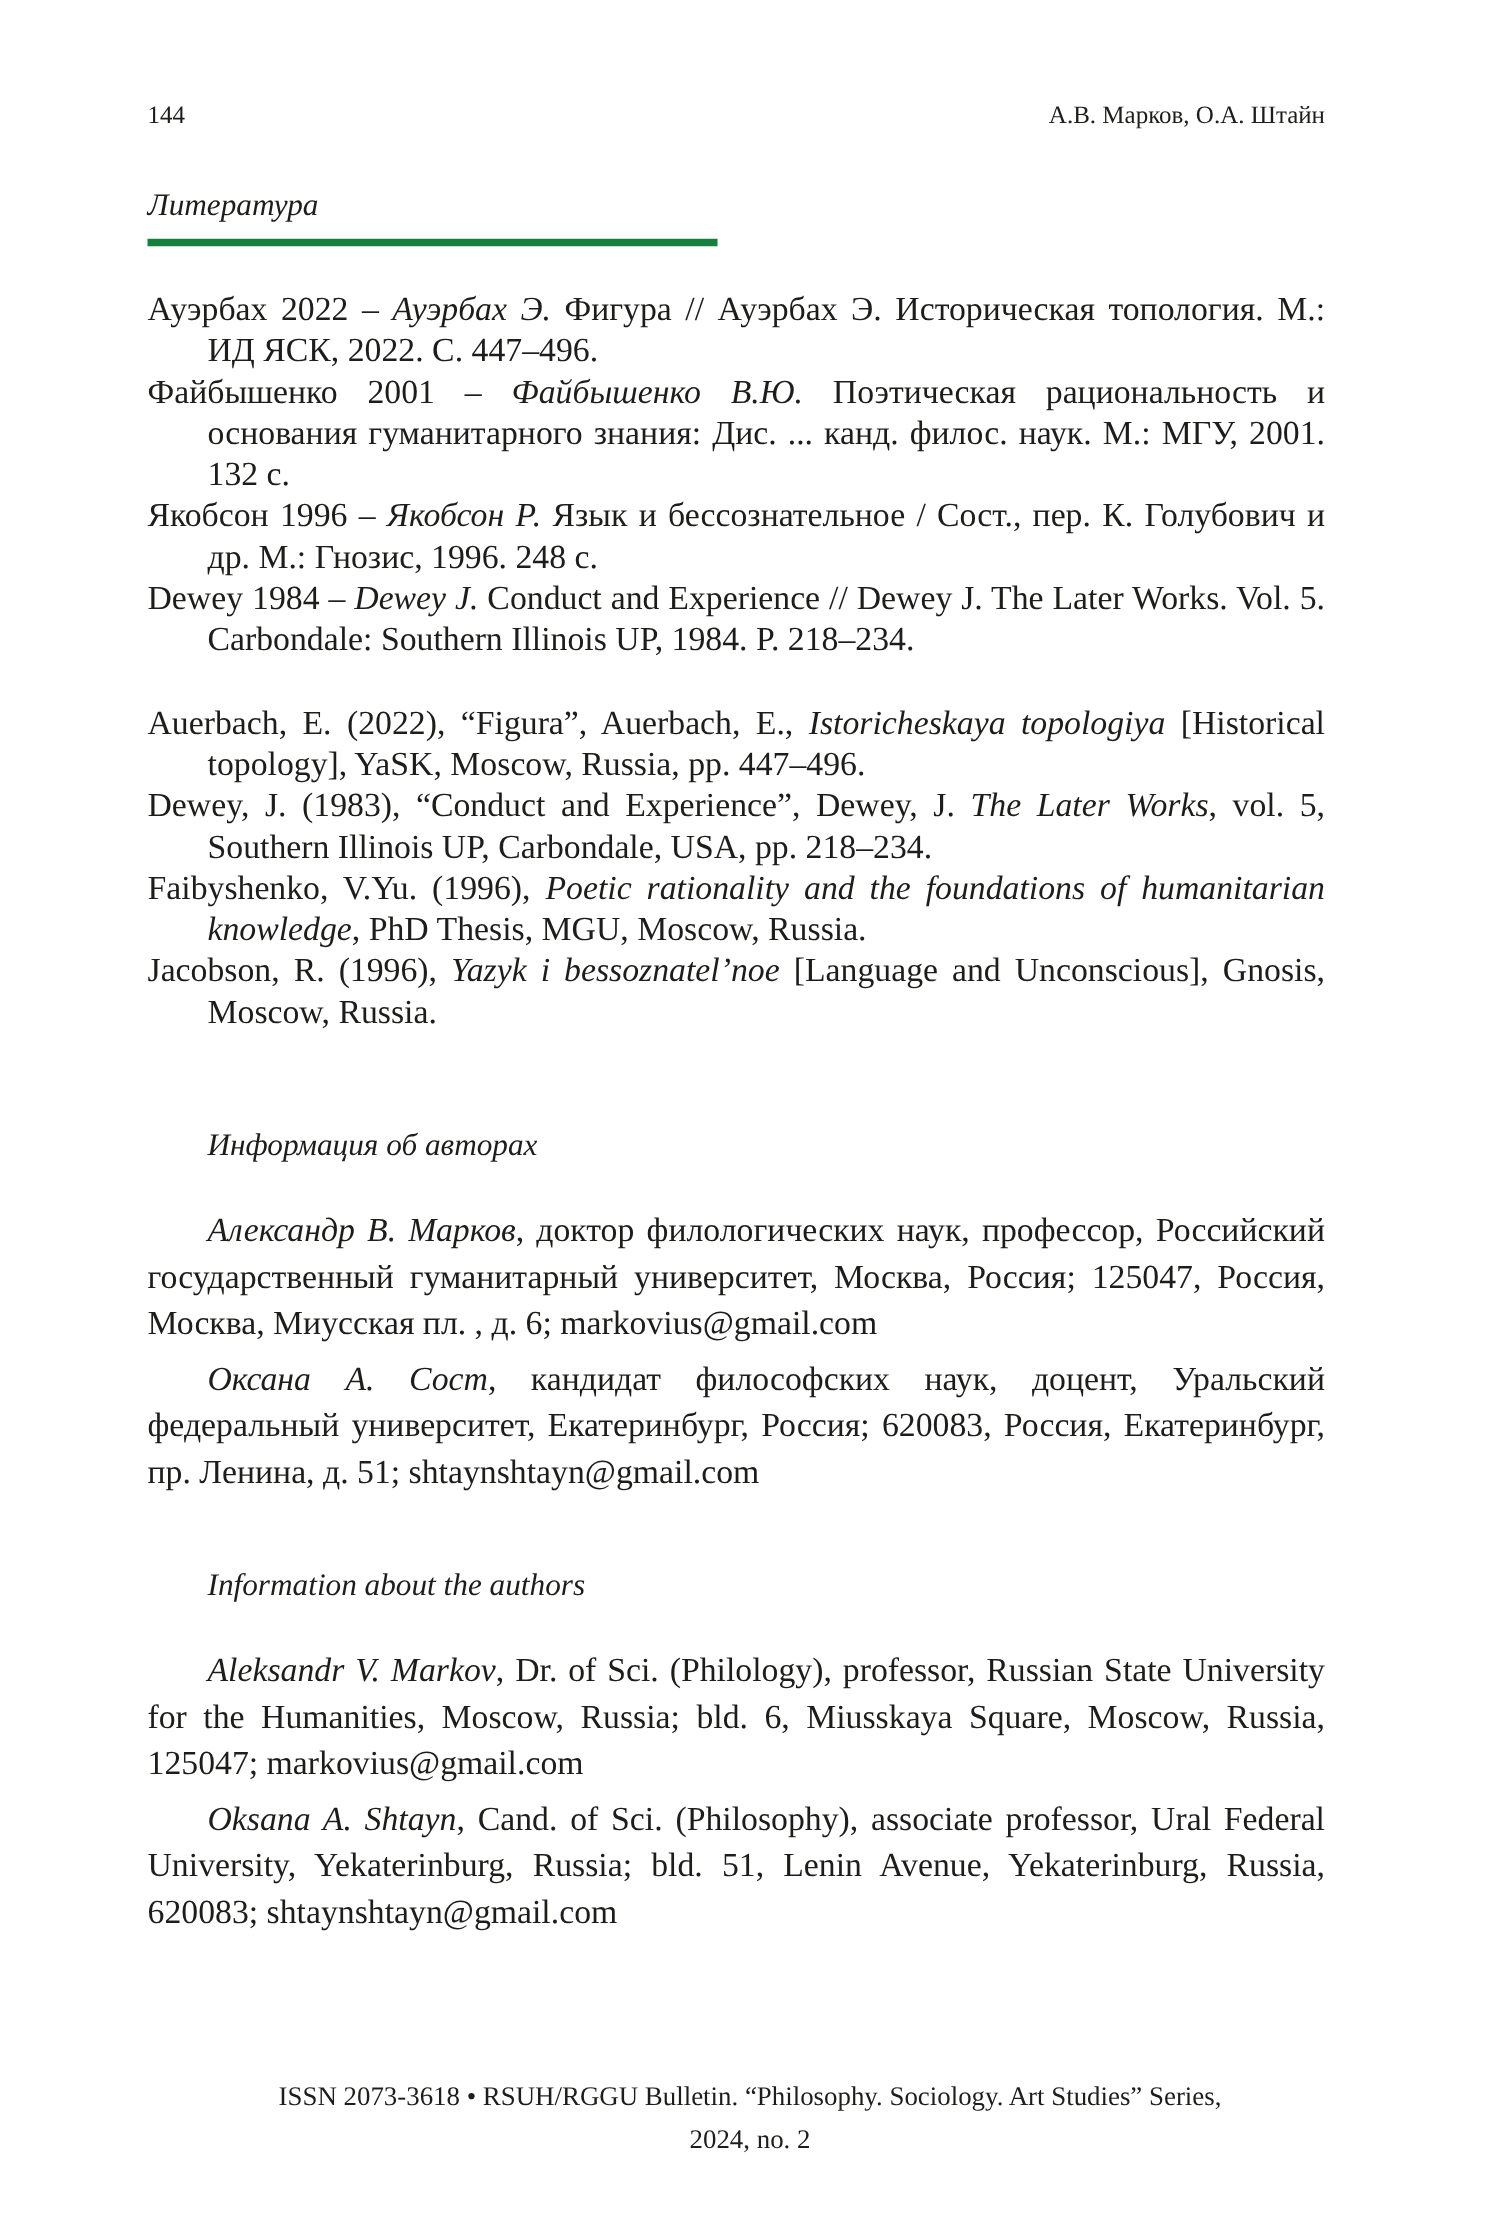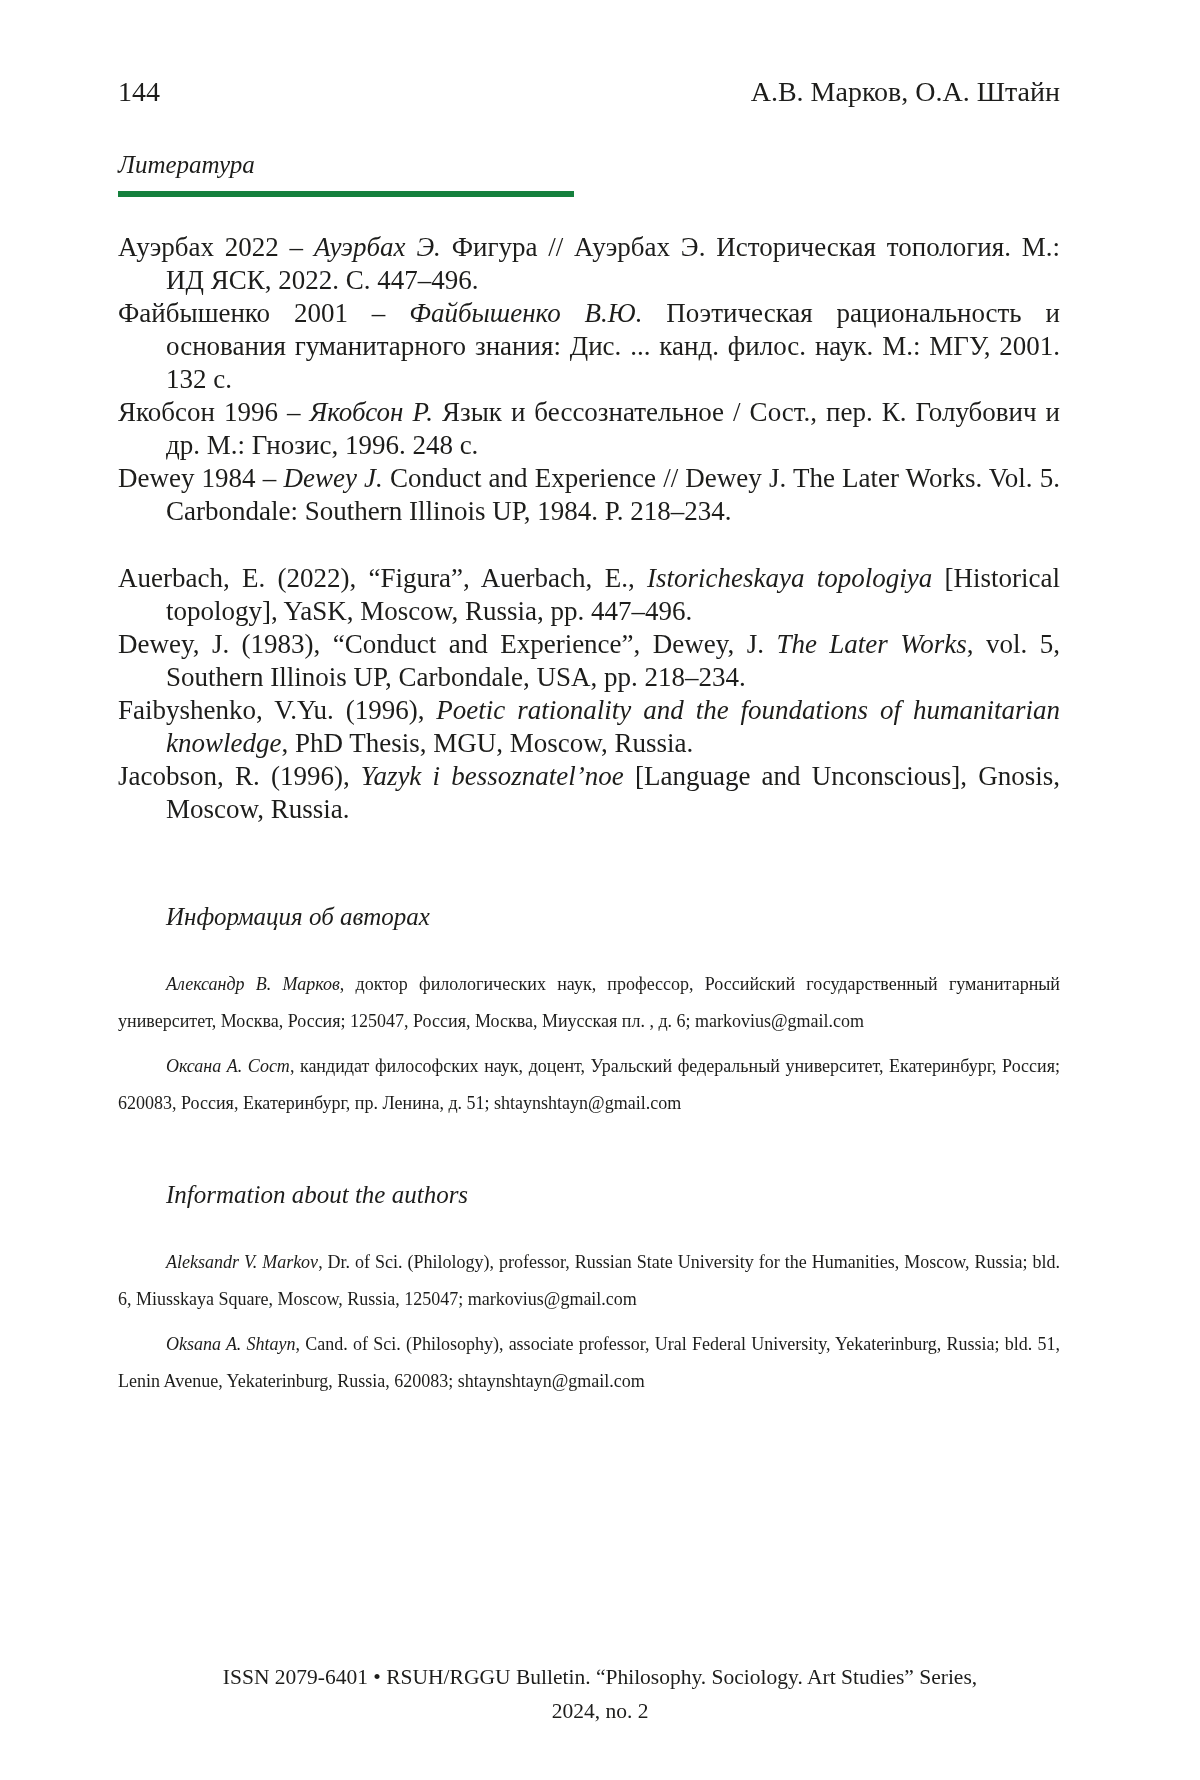--- a/index.html
+++ b/index.html
@@ -14,21 +14,21 @@
     overflow: hidden;
   }
   .content { padding-left: 118px; padding-right: 140px; }
   .it { font-style: italic; }
 
   .page-header {
     display: flex;
     justify-content: space-between;
     align-items: baseline;
     padding-top: 78px;
-    font-size: 28px;
+    font-size: 20px;
     line-height: 28px;
   }
 
   .section-heading {
     font-style: italic;
     font-weight: normal;
     font-size: 25px;
     line-height: 30px;
     width: 456px;
     padding-bottom: 11px;
@@ -53,21 +53,21 @@
     font-style: italic;
     font-weight: normal;
     font-size: 25px;
     line-height: 30px;
     margin-left: 48px;
   }
   .heading-info-ru { margin-top: 76px; }
   .heading-info-en { margin-top: 58px; font-style: italic; }
 
   .info-para {
-    font-size: 18px;
+    font-size: 27px;
     line-height: 37px;
     text-align: justify;
     text-indent: 48px;
     hyphens: manual;
   }
   .info-para.first { margin-top: 34px; }
   .info-para.next  { margin-top: 8px; }
 
   .page-footer {
     position: absolute;
@@ -115,16 +115,16 @@
 
     <h3 class="info-heading heading-info-en">Information about the authors</h3>
 
     <p class="info-para first"><span class="it">Aleksandr V. Markov</span><span>, Dr. of Sci. (Philology), professor, Russian State University for the Humanities, Moscow, Russia; bld. 6, Miusskaya Square, Moscow, Russia, 125047; markovius@gmail.com</span></p>
 
     <p class="info-para next"><span class="it">Oksana A. Shtayn</span><span>, Cand. of Sci. (Philosophy), associate professor, Ural Federal University, Yekaterinburg, Russia; bld. 51, Lenin Avenue, Yekaterin­burg, Russia, 620083; shtaynshtayn@gmail.com</span></p>
 
   </div>
 
   <footer class="page-footer">
-    <div>ISSN 2079-6401 • RSUH/RGGU Bulletin. “Philosophy. Sociology. Art Studies” Series,</div>
+    <div>ISSN 2073-3618 • RSUH/RGGU Bulletin. “Philosophy. Sociology. Art Studies” Series,</div>
     <div>2024, no. 2</div>
   </footer>
 </div>
 
 </body></html>

